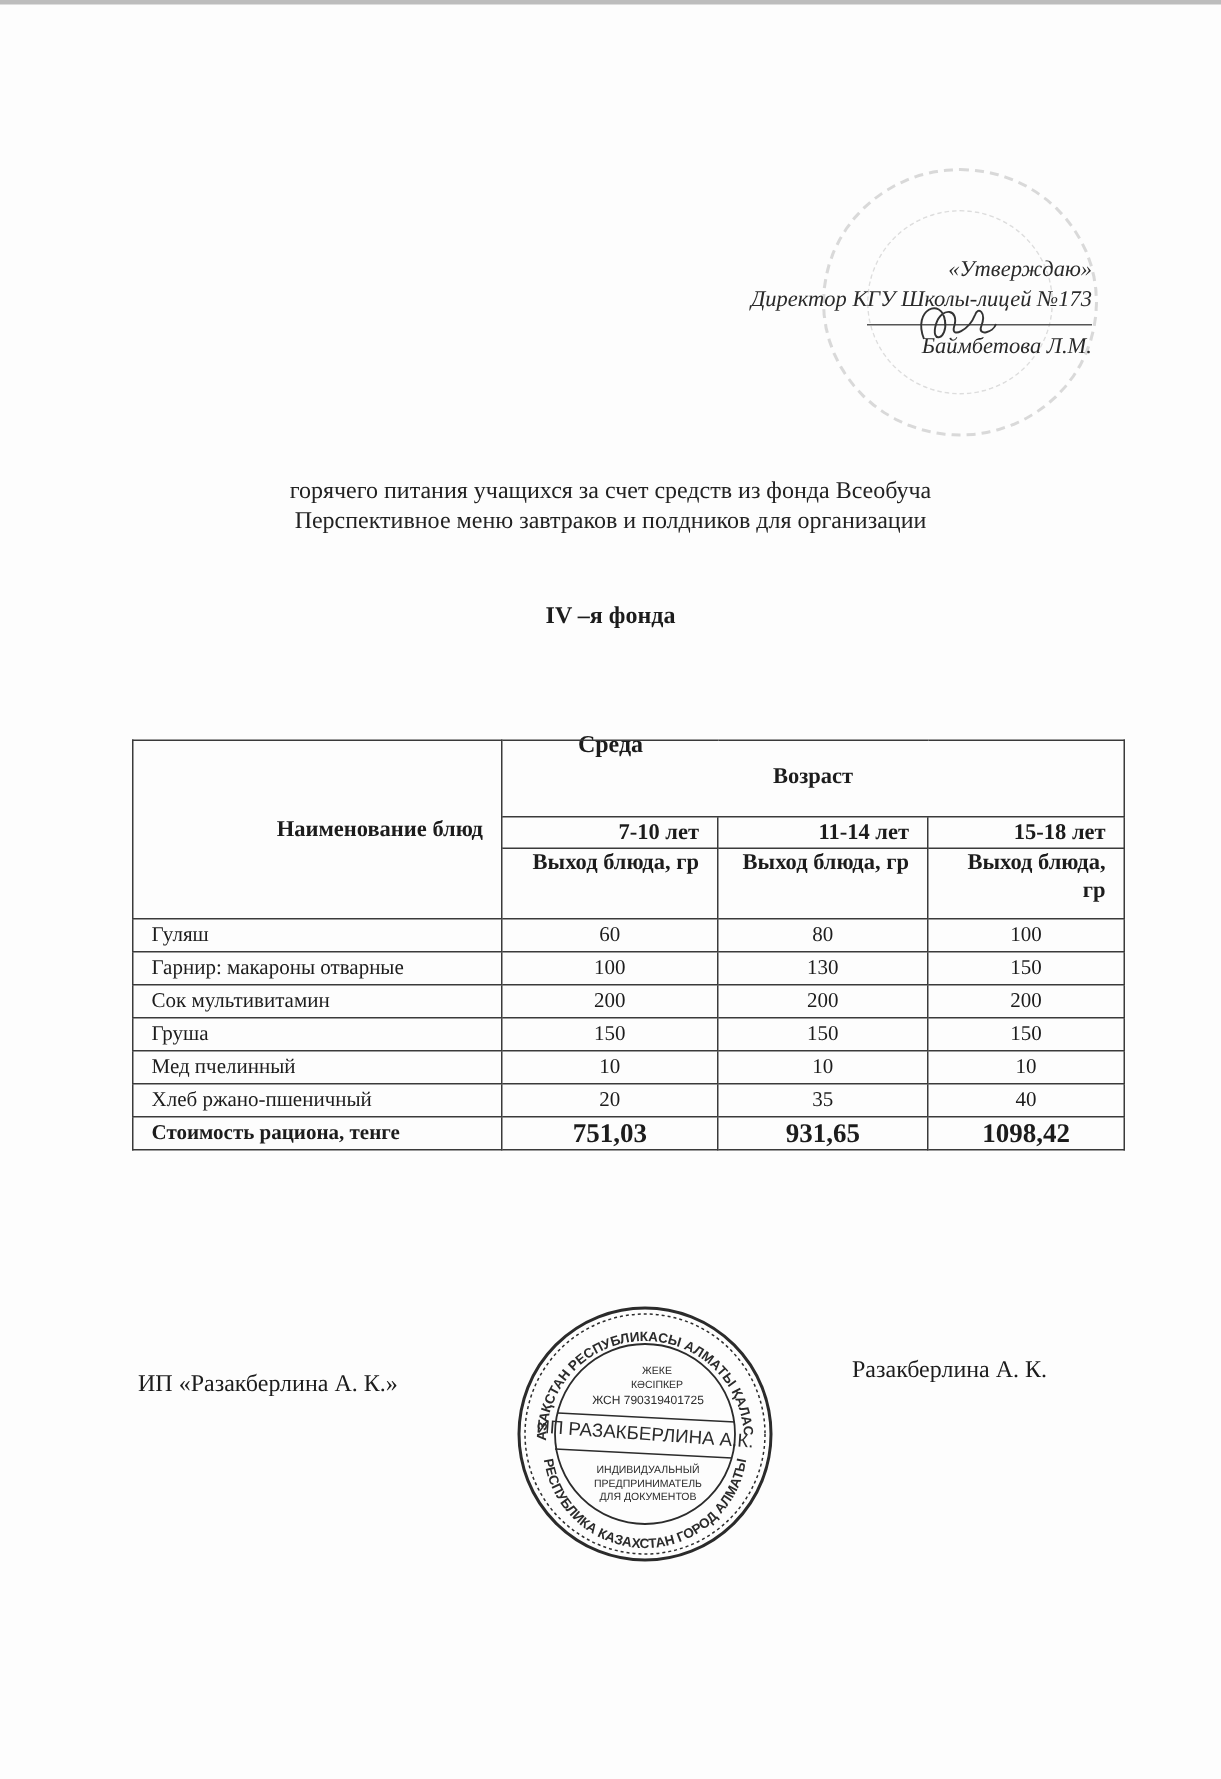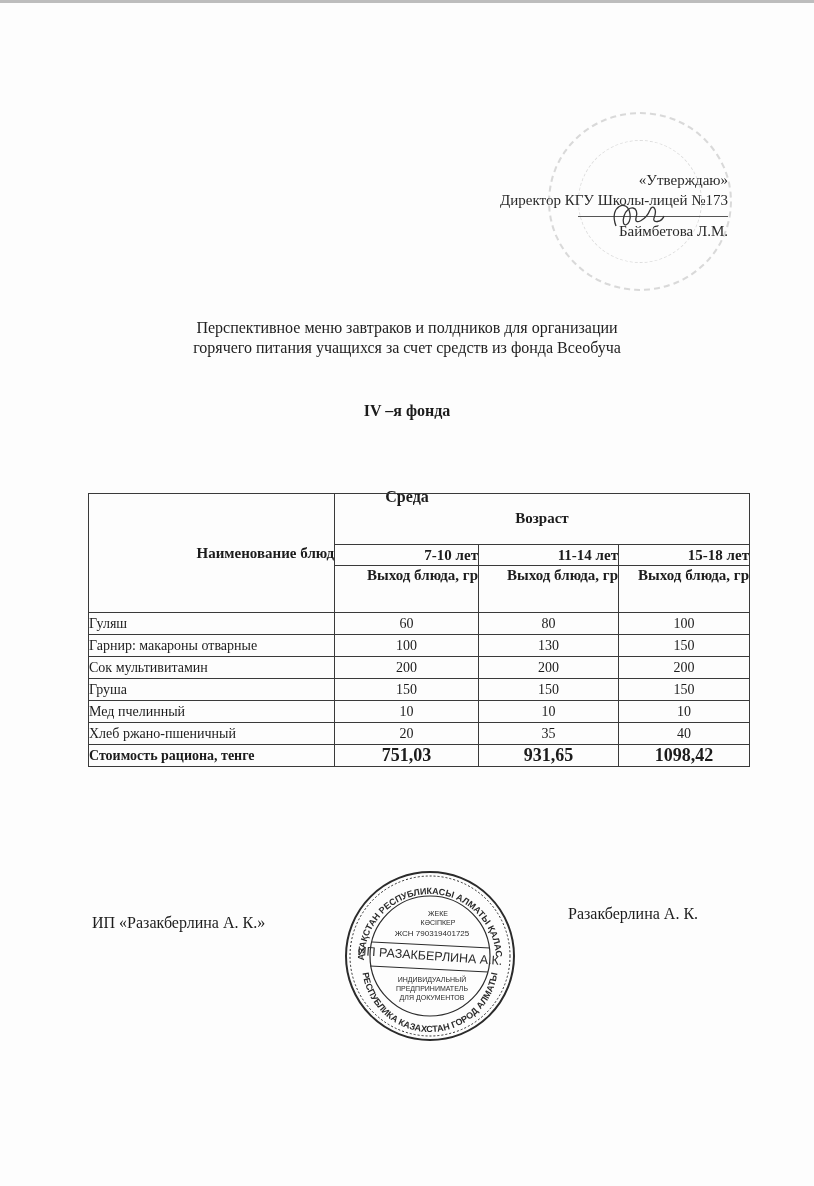--- a/index.html
+++ b/index.html
@@ -4,42 +4,42 @@
   <style>
     html, body { margin: 0; padding: 0; }
     body {
       width: 814px; height: 1186px; position: relative; overflow: hidden;
       background: #fdfdfd;
       font-family: "Liberation Serif", serif;
       color: #1c1c1c;
     }
     .top-edge { position: absolute; left: 0; top: 0; width: 814px; height: 3px; background: #bdbdbd; }
 
-    .approval { position: absolute; right: 86px; top: 170px; text-align: right; font-size: 15px; line-height: 20px; color: #2a2a2a; }
+    .approval { position: absolute; right: 86px; top: 170px; text-align: right; font-style: italic; font-size: 15px; line-height: 20px; color: #2a2a2a; }
     .approval .line { display: block; white-space: nowrap; }
     .approval .sig-line { display: block; width: 150px; margin-left: auto; border-top: 1px solid #555; height: 4px; margin-top: 6px; }
     .stamp-faint {
       position: absolute; left: 548px; top: 112px; width: 180px; height: 175px;
       border-radius: 50%; border: 2px dashed rgba(150,150,150,0.35);
     }
     .stamp-faint::after {
       content: ""; position: absolute; left: 28px; top: 26px; right: 28px; bottom: 26px;
       border-radius: 50%; border: 1px dashed rgba(150,150,150,0.3);
     }
     .signature-scribble { position: absolute; left: 606px; top: 196px; }
 
     .title { position: absolute; left: 130px; top: 318px; width: 554px; text-align: center; font-size: 16px; line-height: 20px; color: #222; }
     .week { position: absolute; left: 0; width: 814px; top: 402px; text-align: center; font-weight: bold; font-size: 16px; }
     .day { position: absolute; left: 0; width: 814px; top: 440px; text-align: center; font-weight: bold; font-size: 16px; margin-top: 48px; }
 
     table.menu {
       position: absolute; left: 88px; top: 493px; width: 661px;
       border-collapse: collapse; font-size: 15px; table-layout: fixed;
     }
-    table.menu td, table.menu th { border: 1px solid #3a3a3a; padding: 0 0; vertical-align: top; }
+    table.menu td, table.menu th { border: 1px solid #3a3a3a; padding: 0 12px; vertical-align: top; }
     table.menu th { font-weight: bold; text-align: right; }
     .h-name { vertical-align: middle !important; height: 118px; }
     .h-age { text-align: center !important; height: 48px; vertical-align: middle !important; }
     .h-range { height: 20px; line-height: 20px; }
     .h-yield { height: 44px; line-height: 19px; }
     td.name { height: 21px; line-height: 21px; font-size: 14px; white-space: nowrap; }
     td.num { text-align: center; font-size: 14px; line-height: 21px; }
     tr.total td { font-weight: bold; }
     tr.total td.num { font-size: 18px; }
 
@@ -60,22 +60,22 @@
   <span class="line">Директор КГУ Школы-лицей №173</span>
   <span class="sig-line"></span>
   <span class="line">Баймбетова Л.М.</span>
 </div>
 
 <svg class="signature-scribble" width="60" height="40">
   <path d="M10 30 C 2 10, 22 2, 24 18 C 26 30, 14 34, 18 20 C 22 8, 34 10, 30 22 C 28 30, 40 24, 44 14 C 46 8, 52 12, 48 22 C 46 28, 56 26, 58 20" fill="none" stroke="#333" stroke-width="1.3"></path>
 </svg>
 
 <div class="title">
+  <div>горячего питания учащихся за счет средств из фонда Всеобуча</div>
   <div>Перспективное меню завтраков и полдников для организации</div>
-  <div>горячего питания учащихся за счет средств из фонда Всеобуча</div>
 </div>
 
 <div class="week">IV –я фонда</div>
 <div class="day">Среда</div>
 
 <table class="menu">
   <colgroup>
     <col style="width:246px">
       <col style="width:144px">
       <col style="width:140px">

